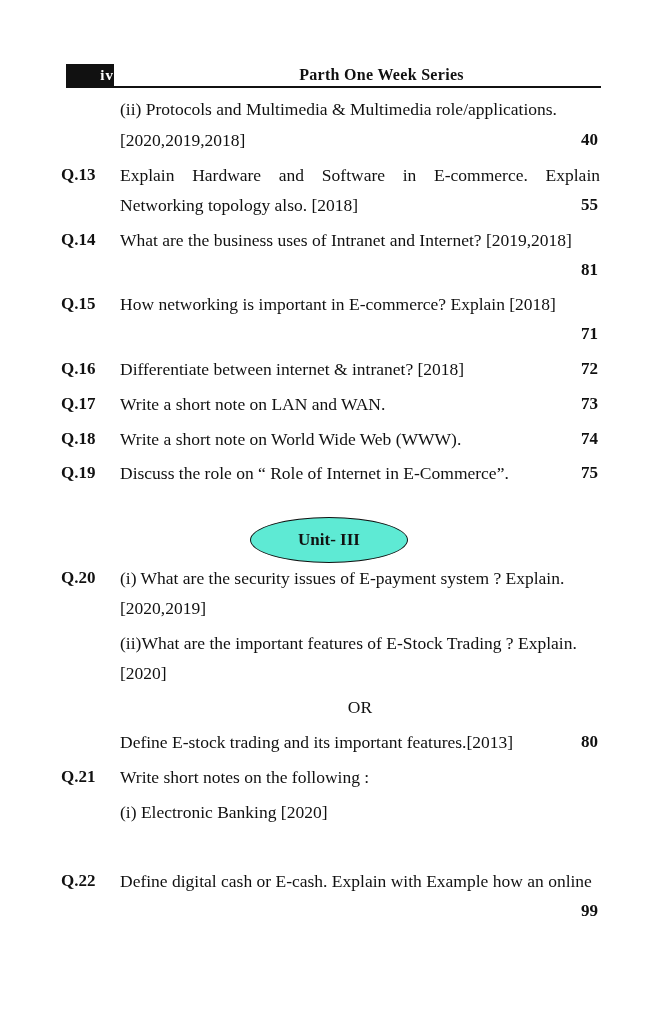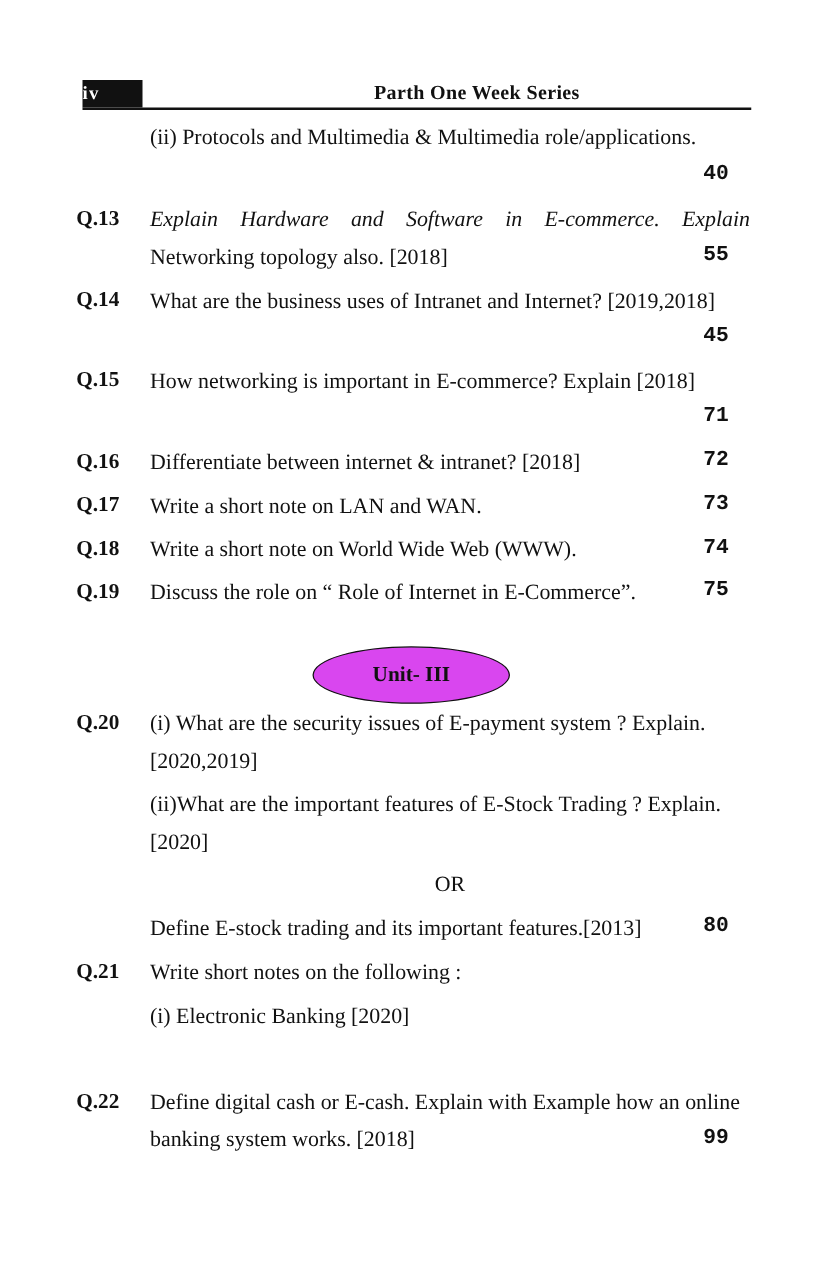--- a/index.html
+++ b/index.html
@@ -35,21 +35,21 @@
       position: absolute;
       left: 0;
       top: 0;
       width: 48px;
       height: 22px;
       background: #111;
       color: #fff;
       font-weight: bold;
       font-size: 15px;
       line-height: 22px;
-      text-align: left;
+      text-align: right;
       letter-spacing: 1px;
     }
     .series-title {
       position: absolute;
       left: 48px;
       right: 0;
       top: 0;
       height: 22px;
       line-height: 22px;
       text-align: center;
@@ -77,47 +77,45 @@
     }
     .text {
       position: absolute;
       left: 120px;
     }
     .text.justify {
       width: 480px;
       text-align: justify;
       text-align-last: justify;
       white-space: normal;
-      font-style: italic;
     }
     .pg {
       position: absolute;
-      right: 77px;
+      right: 62px;
       font-weight: bold;
       font-size: 17px;
       text-align: right;
-      font-family: Liberation Mono, monospace;
     }
     .or {
       position: absolute;
       left: 0;
       width: 720px;
       text-align: center;
     }
 
     
     .unit {
       position: absolute;
       left: 250px;
       top: 517px;
       width: 158px;
       height: 46px;
       border: 1.5px solid #111;
       border-radius: 50%;
-      background: #d946ef;
+      background: #5eead4;
       box-sizing: border-box;
       text-align: center;
       line-height: 44px;
       font-weight: bold;
       font-size: 17px;
     }
   </style>
 </head>
 <body>
 
@@ -125,38 +123,39 @@
 
   <div class="header">
     <div class="page-no">iv</div>
     <div class="series-title">Parth One Week Series</div>
   </div>
 
   <div class="line" style="top:96px">
     <span class="text">(ii) Protocols and Multimedia &amp; Multimedia role/applications.</span>
   </div>
   <div class="line" style="top:127px">
+    <span class="text">[2020,2019,2018]</span>
     <span class="pg">40</span>
   </div>
 
   <div class="line" style="top:162px">
     <span class="qno">Q.13</span>
     <span class="text justify">Explain Hardware and Software in E-commerce. Explain</span>
   </div>
   <div class="line" style="top:192px">
     <span class="text">Networking topology also. [2018]</span>
     <span class="pg">55</span>
   </div>
 
   <div class="line" style="top:227px">
     <span class="qno">Q.14</span>
     <span class="text">What are the business uses of Intranet and Internet? [2019,2018]</span>
   </div>
   <div class="line" style="top:257px">
-    <span class="pg">45</span>
+    <span class="pg">81</span>
   </div>
 
   <div class="line" style="top:291px">
     <span class="qno">Q.15</span>
     <span class="text">How networking is important in E-commerce? Explain  [2018]</span>
   </div>
   <div class="line" style="top:321px">
     <span class="pg">71</span>
   </div>
 
@@ -213,17 +212,16 @@
   </div>
   <div class="line" style="top:799px">
     <span class="text">(i)  Electronic Banking  [2020]</span>
   </div>
 
   <div class="line" style="top:868px">
     <span class="qno">Q.22</span>
     <span class="text">Define digital cash or E-cash. Explain with Example how an online</span>
   </div>
   <div class="line" style="top:898px">
-    <span class="text">banking system works. [2018]</span>
     <span class="pg">99</span>
   </div>
 
 </div>
 
 </body></html>

